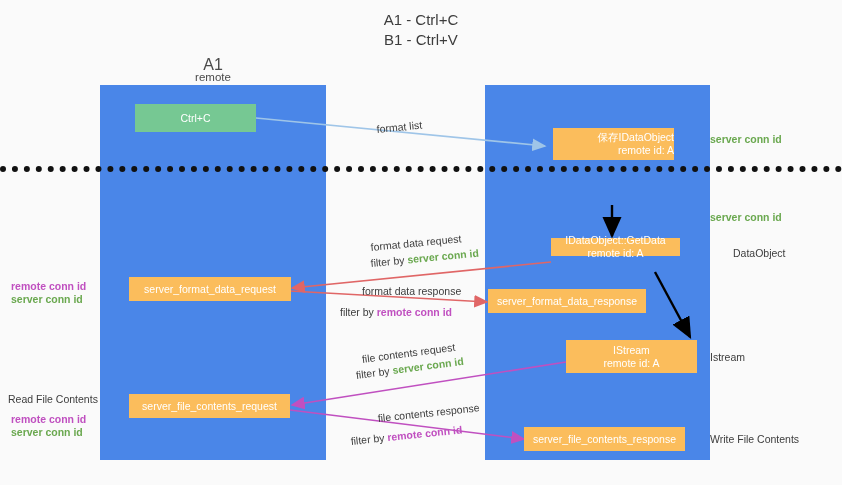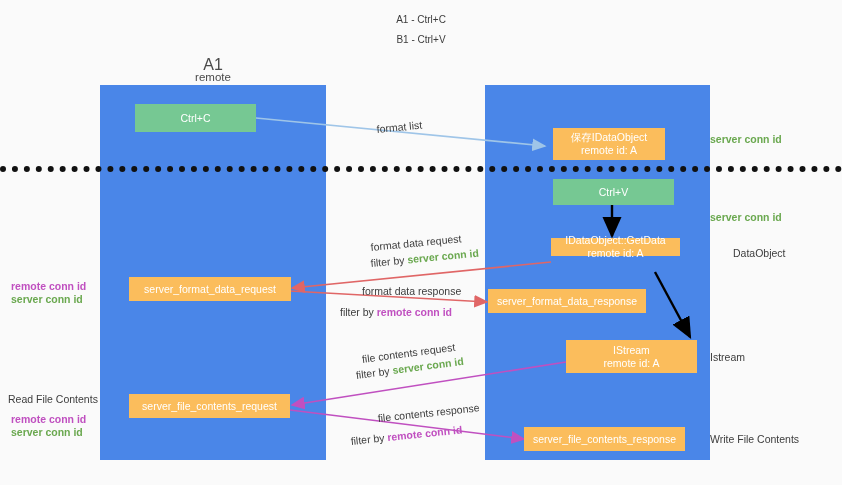--- a/index.html
+++ b/index.html
@@ -9,21 +9,21 @@
     font-family:"Liberation Sans","DejaVu Sans",sans-serif;
     position:relative;overflow:hidden;
     color:#3c3c3c;
   }
   .canvas{position:absolute;inset:0;}
   svg.wires{position:absolute;left:0;top:0;width:842px;height:485px;pointer-events:none;}
 
   
   .title{
     position:absolute;left:0;top:10px;width:842px;text-align:center;
-    font-size:10px;line-height:20px;color:#3c3c3c;
+    font-size:15px;line-height:20px;color:#3c3c3c;
   }
   .title div{white-space:pre;}
 
   
   .lane-head{
     position:absolute;text-align:center;font-size:11.5px;line-height:13px;color:#4a4a4a;
   }
   .lane-head .big{font-size:16px;}
 
   
@@ -105,28 +105,25 @@
 
     <line x1="566" y1="362" x2="292" y2="405" stroke="#c050c0" stroke-width="1.6" marker-end="url(#ah-mag)"></line>
 
     <line x1="290" y1="410" x2="524" y2="439" stroke="#c050c0" stroke-width="1.6" marker-end="url(#ah-mag)"></line>
   </svg>
 
   <div class="box green" style="left:135px;top:104px;width:121px;height:28px;">
     <span>Ctrl+C</span>
   </div>
 
-  <div class="box orange" style="left:553px;top:128px;width:112px;height:32px;">
+  <div class="box orange" style="left:553px;top:128px;width:121px;height:32px;align-items:flex-end;">
     <span>保存IDataObject</span>
     <span>remote id: A</span>
   </div>
 
-  <div class="box green" style="left:553px;top:179px;width:121px;height:26px;">
-    <span>Ctrl+V</span>
-  </div>
 
   <div class="box orange" style="left:551px;top:238px;width:129px;height:18px;">
     <span>IDataObject::GetData</span>
     <span>remote id: A</span>
   </div>
 
   <div class="box orange" style="left:566px;top:340px;width:131px;height:33px;">
     <span>IStream</span>
     <span>remote id: A</span>
   </div>

